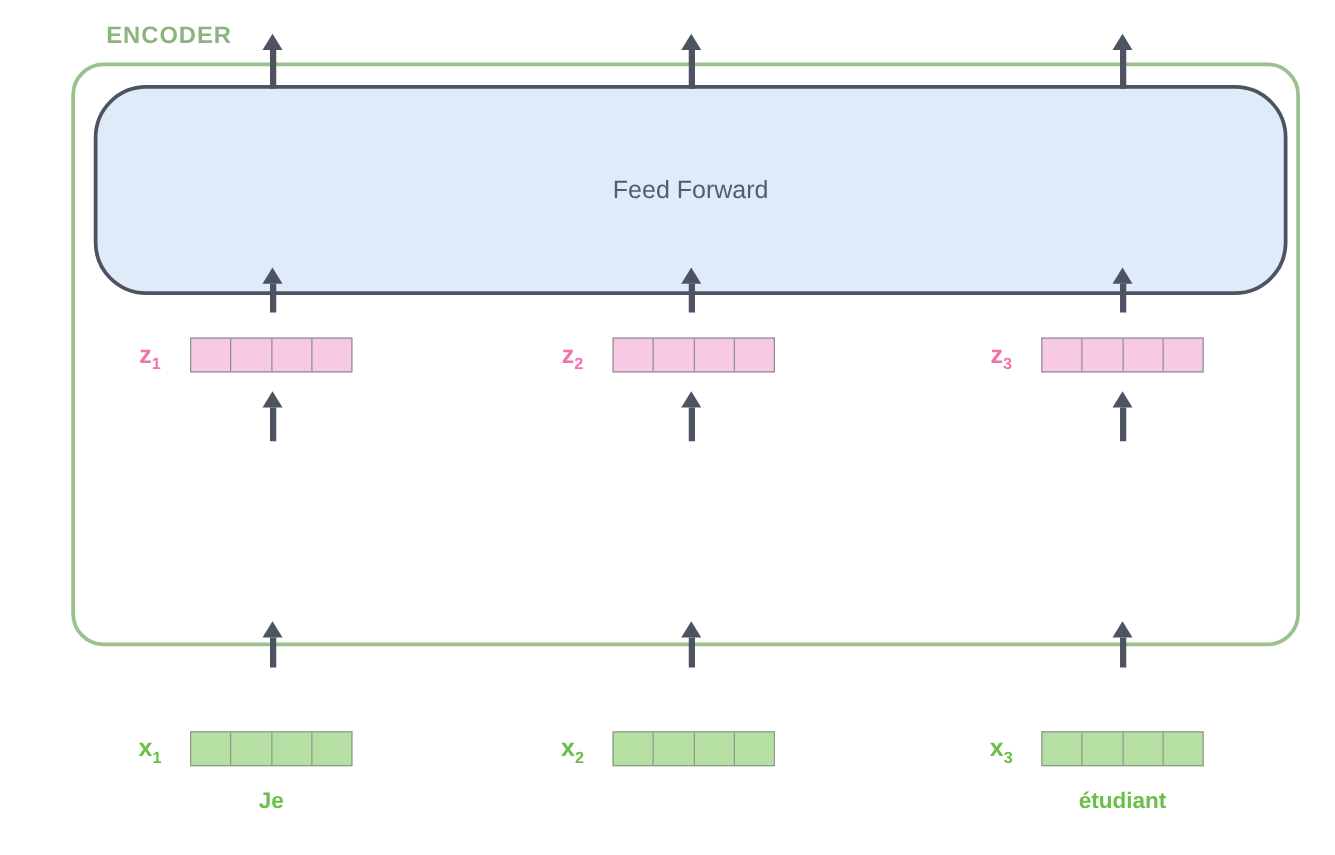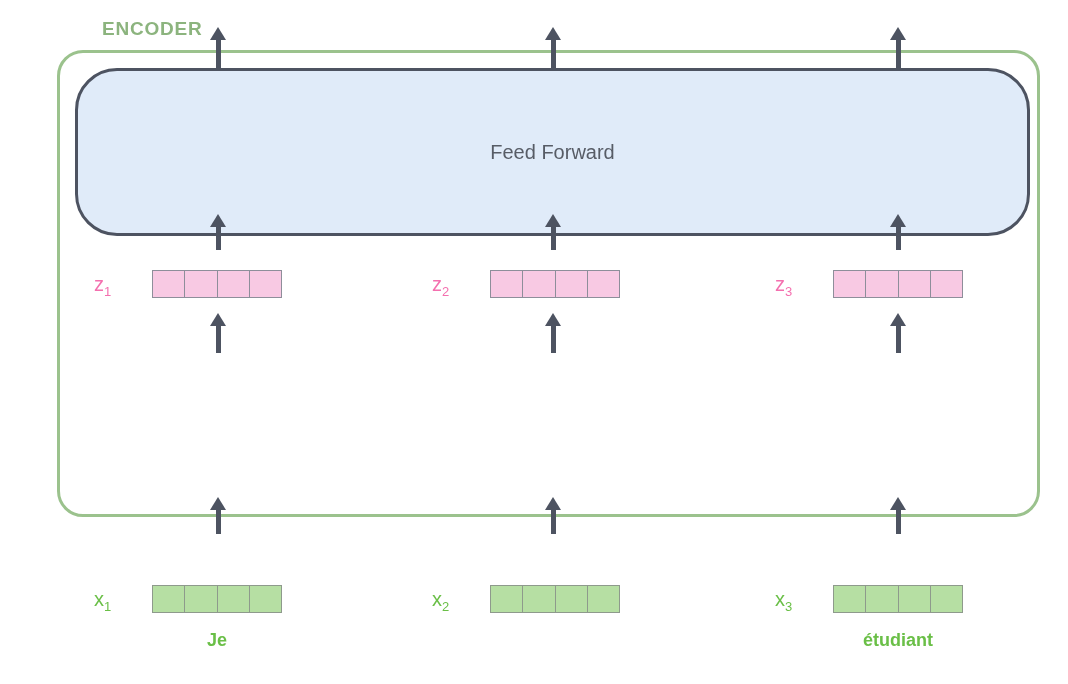--- a/index.html
+++ b/index.html
@@ -1,21 +1,21 @@
 <!DOCTYPE html>
 <html style="--encoder-border: #9bc28d; --encoder-label: #8cb47e; --feed-forward-fill: #e0ebf9; --self-attention-fill: #fdf1e0; --box-border: #4d5361; --box-text: #575c66; --arrow: #4d5361; --z-fill: #f8c9e3; --z-border: #8e8e9a; --z-label: #f470af; --x-fill: #b6dfa3; --x-border: #8e9a8c; --word-green: #6abf47;"><head>
 <meta charset="utf-8">
 <style>
   html,body { margin:0; padding:0; background:#ffffff; }
   .canvas {
     position:relative; width:1068px; height:684px; background:#ffffff;
     font-family:"Liberation Sans","DejaVu Sans",sans-serif; overflow:hidden;
   }
   .encoder-label {
-    position:absolute; left:102px; top:18px;
+    position:absolute; left:85px; top:18px;
     font-size:19px; font-weight:700; letter-spacing:0.8px;
     color:var(--encoder-label);
     text-align:center;
   }
   .encoder-box {
     position:absolute; left:57px; top:50px; width:983px; height:467px;
     border:3px solid var(--encoder-border); border-radius:26px;
     box-sizing:border-box; background:transparent;
   }
   .block {
@@ -42,22 +42,22 @@
   }
   .vec .cell { flex:1; }
   .vec.z { background:var(--z-fill); border:1.5px solid var(--z-border); }
   .vec.z .cell + .cell { border-left:1.5px solid var(--z-border); }
   .vec.x { background:var(--x-fill); border:1.5px solid var(--x-border); }
   .vec.x .cell + .cell { border-left:1.5px solid var(--x-border); }
   .vz { top:270px; } .vx { top:585px; }
   .vleft { left:152px; } .vmid { left:490px; } .vright { left:833px; }
 
   .vec-label {
-    position:absolute; width:52px; text-align:left;
-    font-weight:400; font-size:20px; line-height:28px;
+    position:absolute; width:52px; text-align:center;
+    font-weight:700; font-size:20px; line-height:28px;
   }
   .vec-label sub { font-size:13px; line-height:0; }
   .zl { color:var(--z-label); top:270px; }
   .xl { color:var(--word-green); top:585px; }
   .lleft { left:94px; } .lmid { left:432px; } .lright { left:775px; }
 
   .word {
     position:absolute; width:130px; text-align:center; top:630px;
     font-size:18px; font-weight:700; color:var(--word-green);
   }

